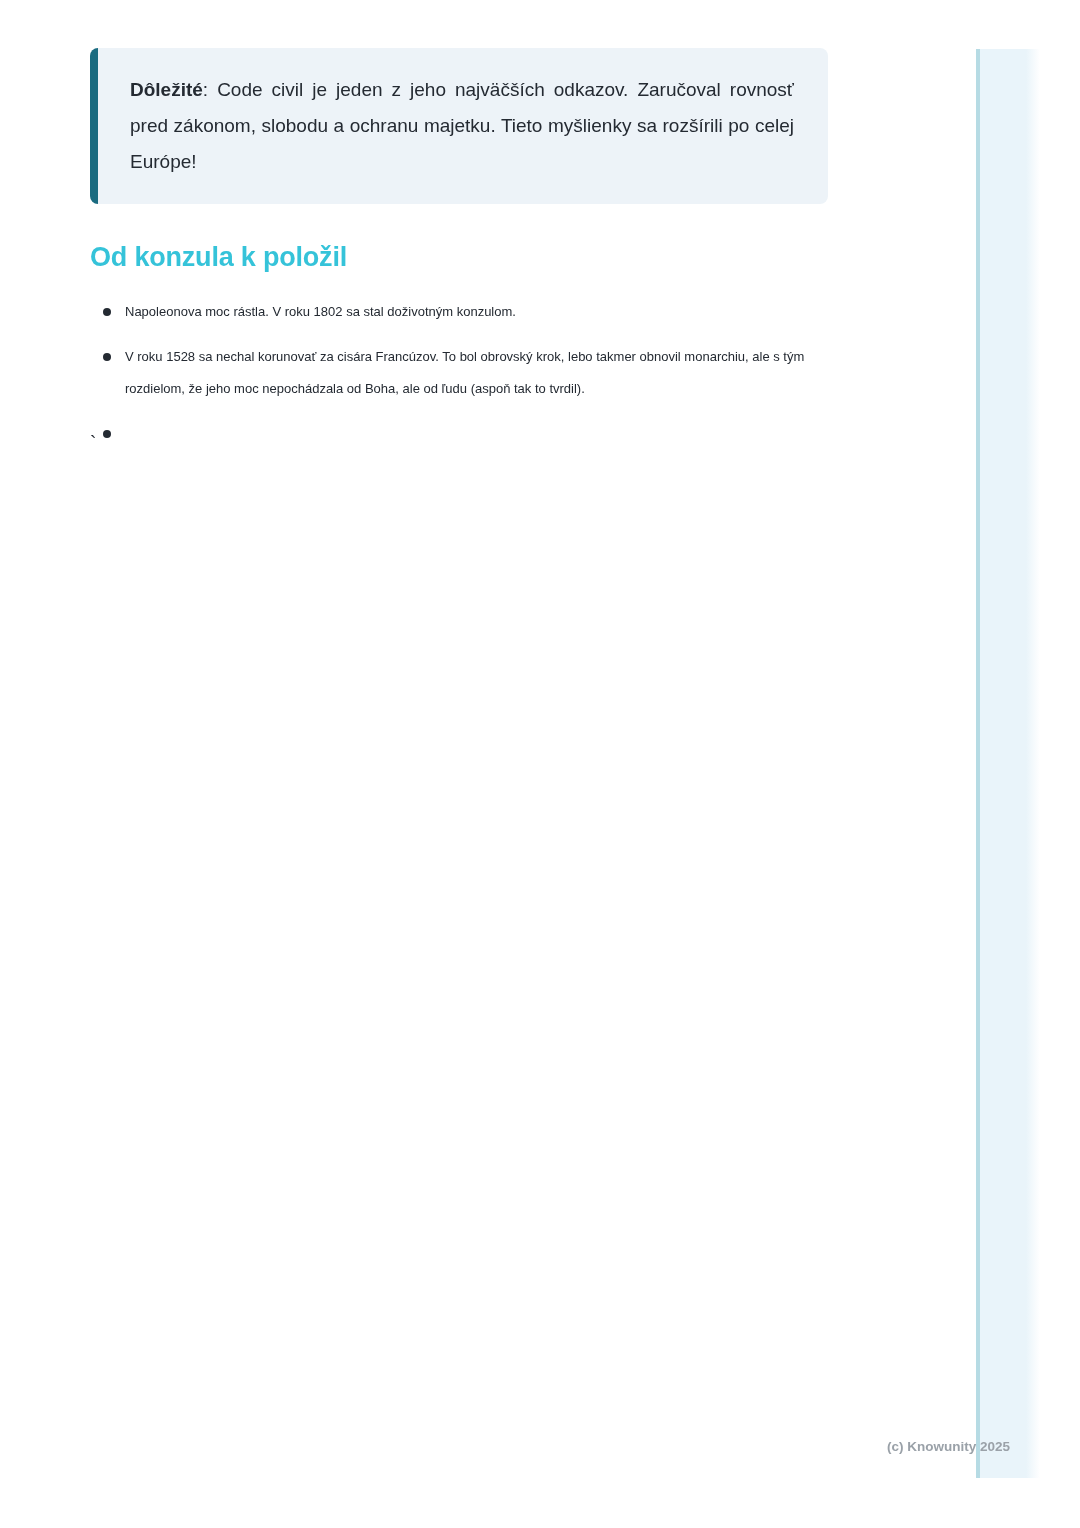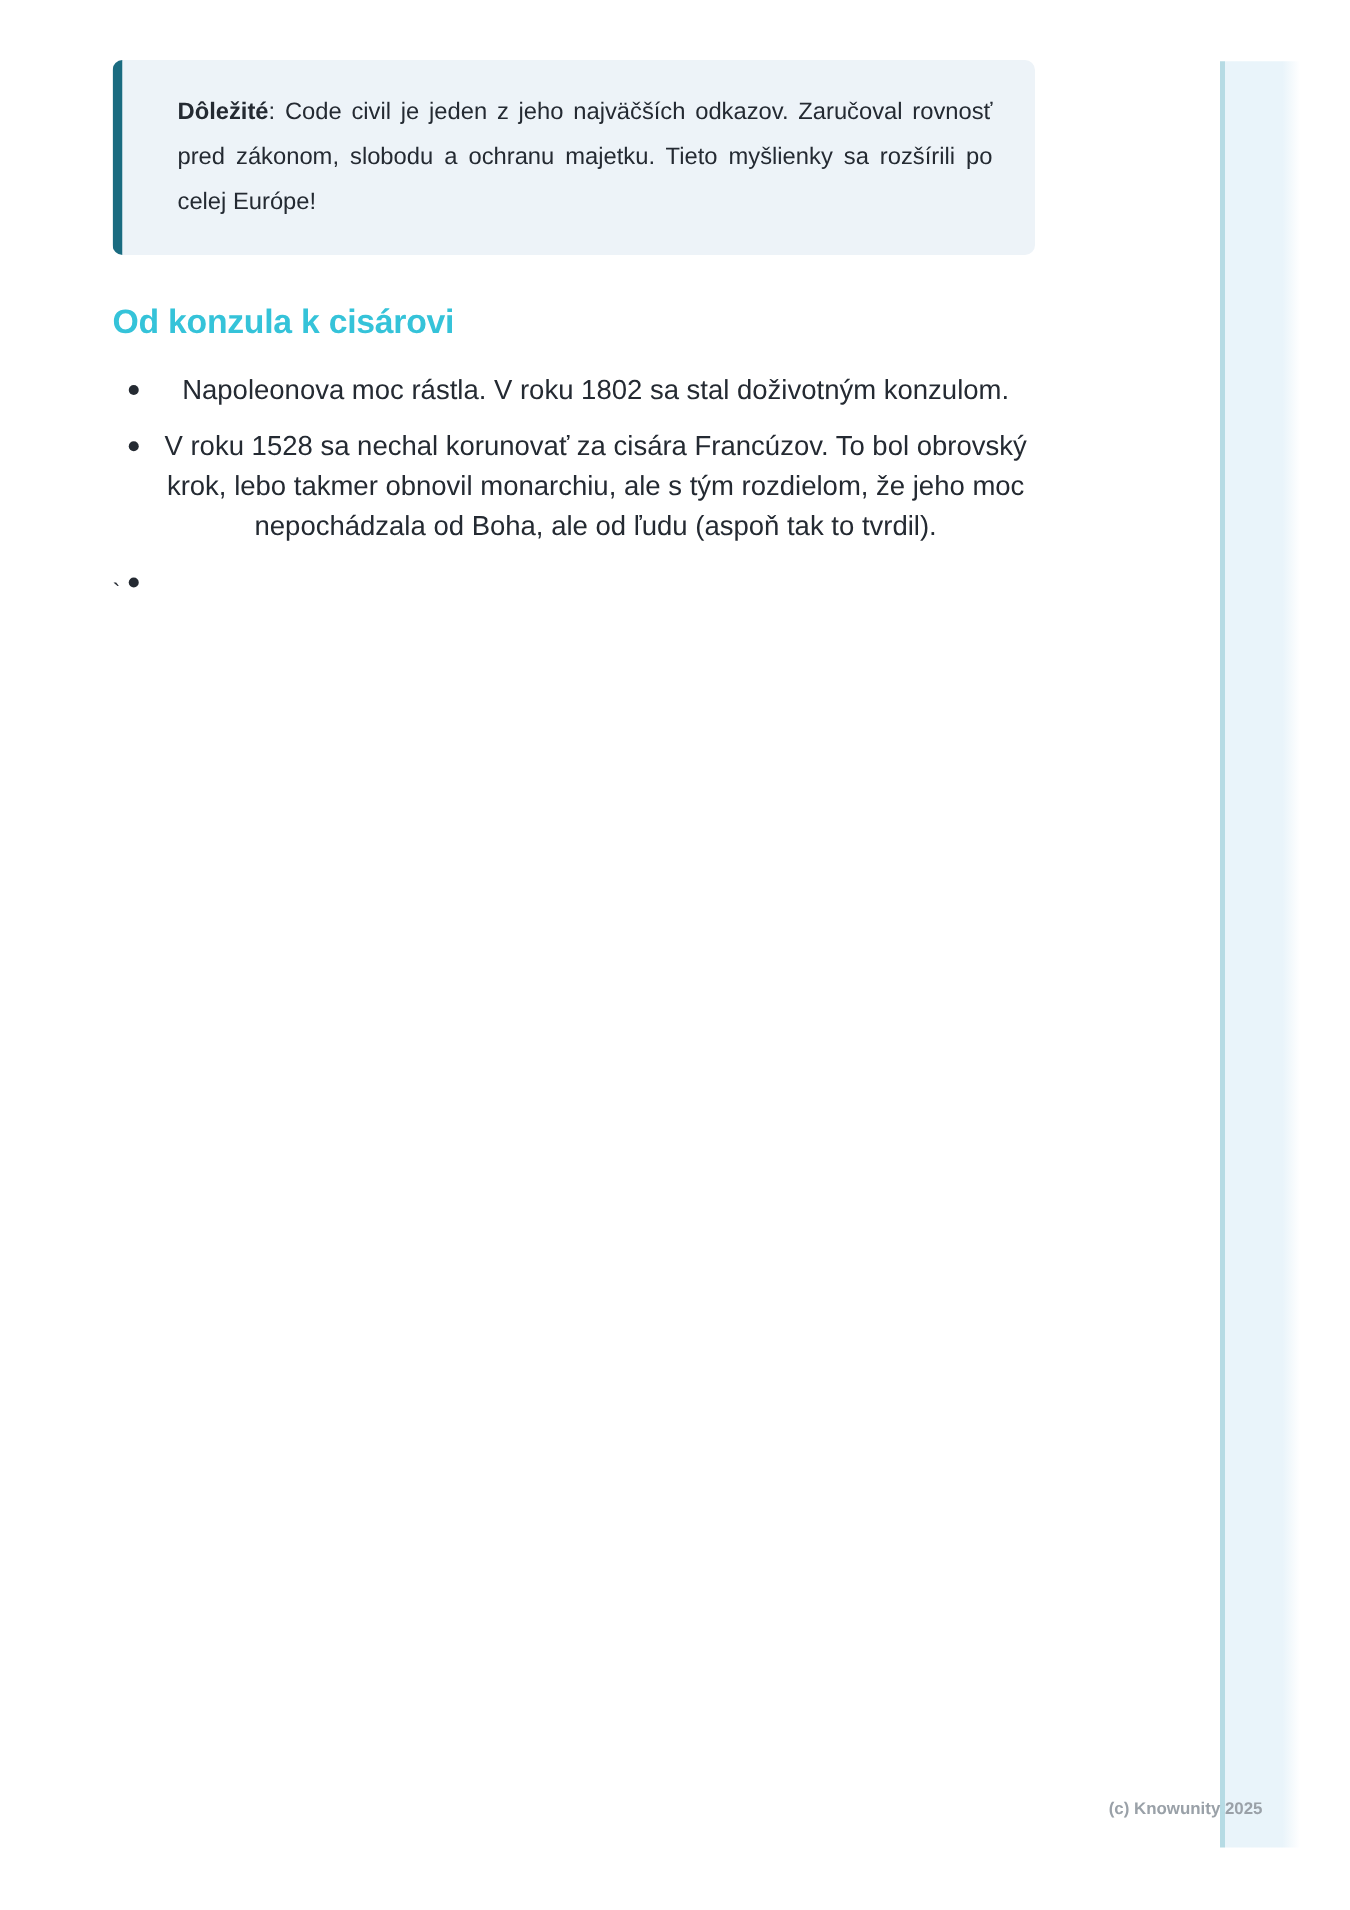--- a/index.html
+++ b/index.html
@@ -23,21 +23,21 @@
     width: 738px;
   }
 
   
   .callout {
     box-sizing: border-box;
     width: 738px;
     border-left: 8px solid #1a6b80;
     background: #edf3f8;
     border-radius: 8px;
-    padding: 24px 34px 24px 44px;
+    padding: 24px 34px 24px 32px;
     font-size: 19px;
     line-height: 36px;
     text-align: justify;
     color: #242a32;
   }
   .callout .bold-label {
     font-weight: 700;
   }
 
   
@@ -52,24 +52,24 @@
 
   
   .bullet-list {
     margin: 23px 0 0 0;
     padding: 0;
     list-style: none;
   }
   .bullet-list li {
     position: relative;
     padding-left: 35px;
-    font-size: 22px;
+    font-size: 13px;
     line-height: 32px;
     margin-bottom: 13px;
-    text-align: center;
+    text-align: left;
   }
   .bullet-list li:last-child {
     margin-bottom: 0;
   }
   .bullet-list li .bullet-dot {
     position: absolute;
     left: 13px;
     top: 12px;
     width: 8px;
     height: 8px;
@@ -122,21 +122,21 @@
 </style>
 </head>
 <body>
 
 <div class="content">
 
   <div class="callout">
     <span class="bold-label">Dôležité</span><span>: Code civil je jeden z jeho najväčších odkazov. Zaručoval rovnosť pred zákonom, slobodu a ochranu majetku. Tieto myšlienky sa rozšírili po celej Európe!</span>
   </div>
 
-  <h2 class="section-heading">Od konzula k cisárovi</h2>
+  <h2 class="section-heading">Od konzula k položil</h2>
 
   <ul class="bullet-list">
     <li>
       <span class="bullet-dot"></span>
       <span>Napoleonova moc rástla. V roku 1802 sa stal doživotným konzulom.</span><span class="bullet-bold"></span><span></span>
     </li>
     <li>
       <span class="bullet-dot"></span>
       <span>V roku 1528 sa nechal korunovať za </span><span class="bullet-bold">cisára Francúzov</span><span>. To bol obrovský krok, lebo takmer obnovil monarchiu, ale s tým rozdielom, že jeho moc nepochádzala od Boha, ale od ľudu (aspoň tak to tvrdil).</span>
     </li>

